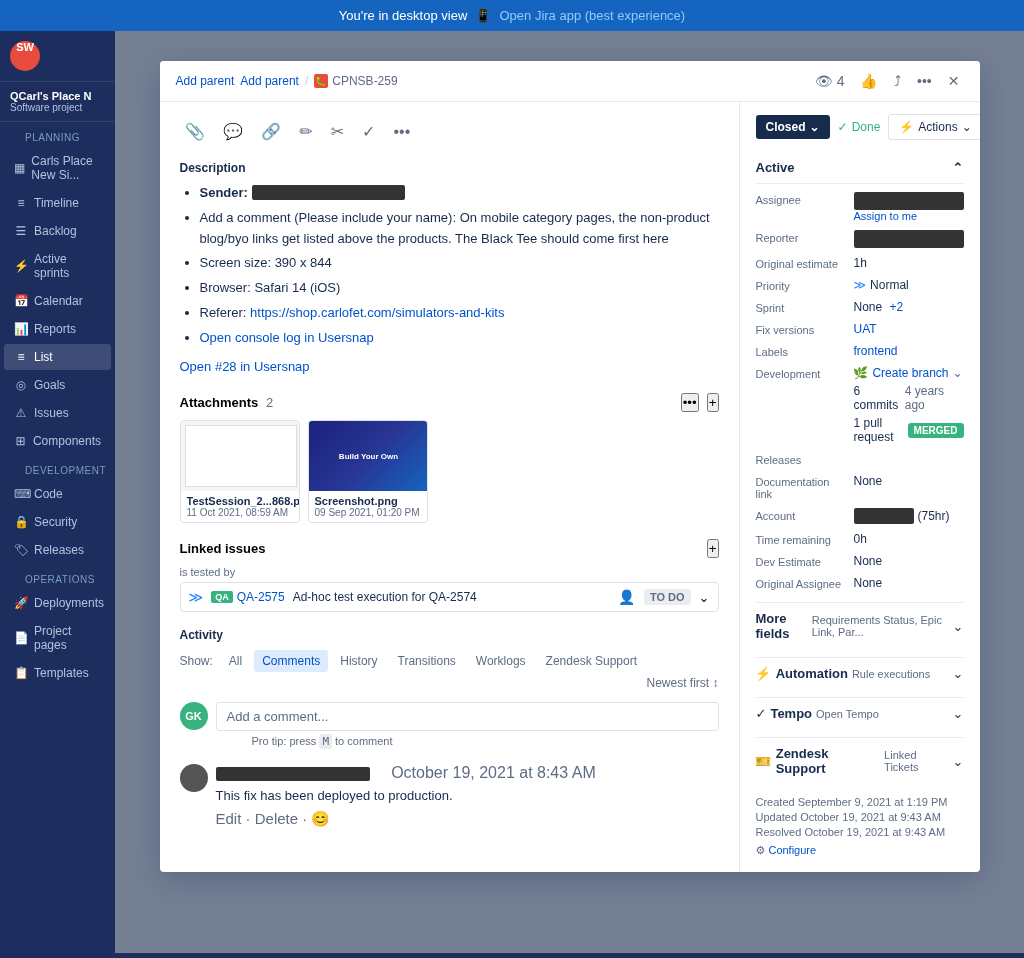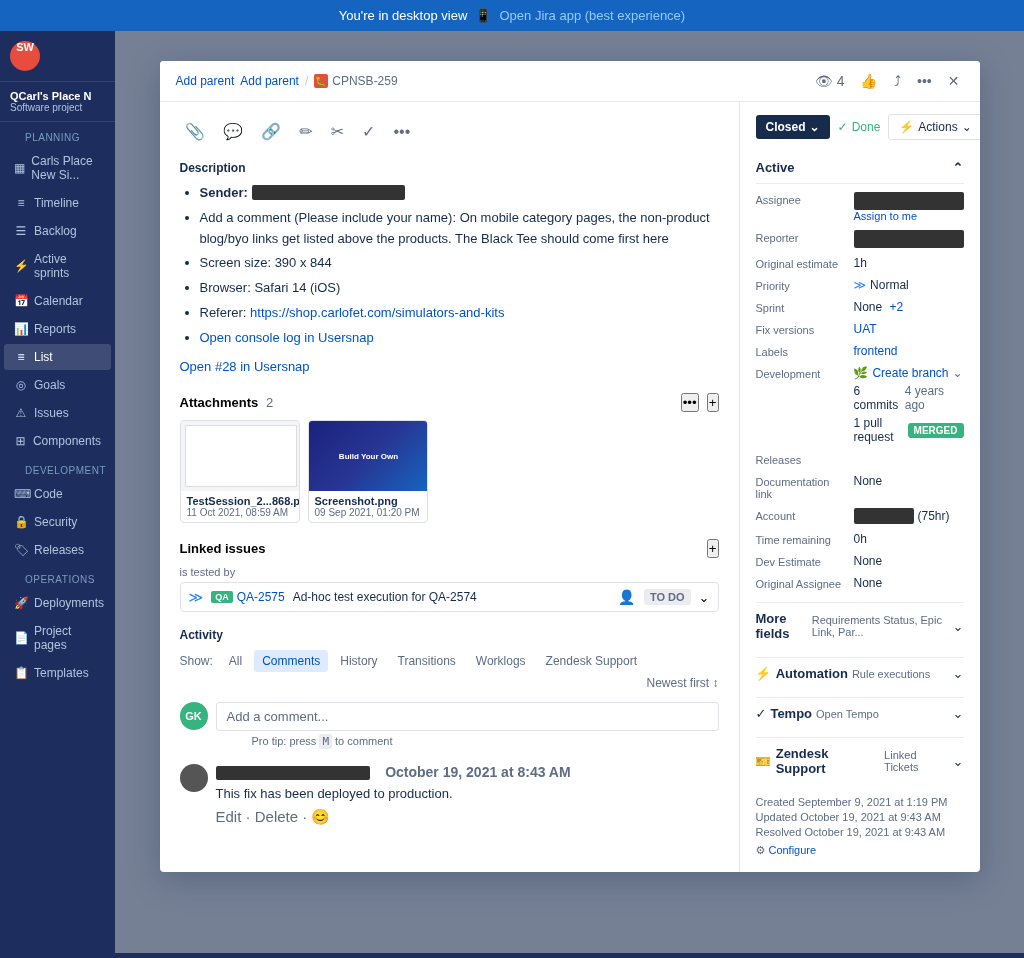--- a/index.html
+++ b/index.html
@@ -339,21 +339,21 @@
     .pro-tip { font-size: 11px; color: #5e6c84; margin-top: 4px; margin-left: 36px; }
     .pro-tip code { background: #ebecf0; padding: 1px 3px; border-radius: 2px; }
 
     .comment-item {
       display: flex;
       gap: 8px;
       margin-bottom: 16px;
     }
     .comment-content { flex: 1; }
     .comment-author { font-weight: 600; font-size: 12px; color: #172b4d; }
-    .comment-time { font-size: 14px; color: #5e6c84; margin-left: 12px; font-weight: bold; }
+    .comment-time { font-size: 16px; color: #5e6c84; margin-left: 18px; }
     .comment-text { font-size: 13px; color: #172b4d; margin-top: 4px; line-height: 1.5; }
     .comment-actions { margin-top: 4px; font-size: 15px; color: #5e6c84; }
     .comment-actions a { color: #5e6c84; cursor: pointer; }
 
     
     .status-row {
       display: flex;
       align-items: center;
       gap: 8px;
       margin-bottom: 12px;

